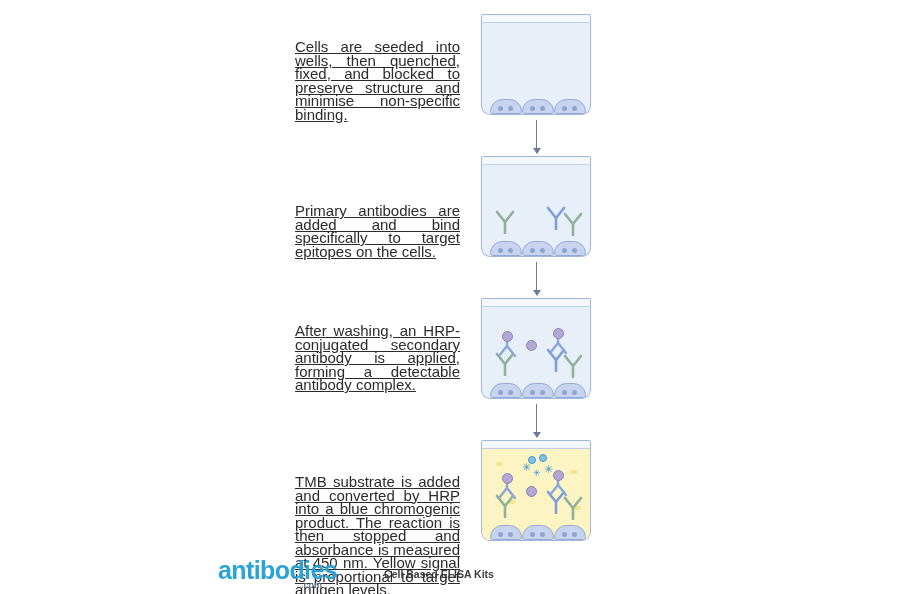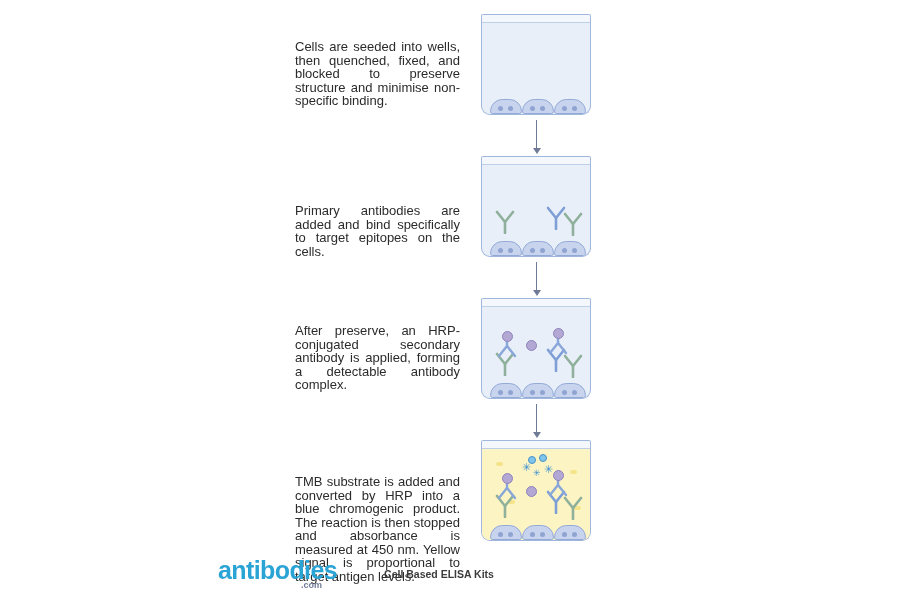--- a/index.html
+++ b/index.html
@@ -22,25 +22,26 @@
   .step {
     position: absolute;
     left: 0;
     width: 900px;
   }
 
   .step-text {
     position: absolute;
     left: 295px;
     width: 165px;
-    font-size: 13px;
+    font-size: 15px;
     line-height: 13.5px;
     color: #2b2b2b;
     text-align: justify;
     text-justify: inter-word;
+    text-decoration: underline;
   }
 
   .well-wrap {
     position: absolute;
     left: 481px;
     width: 110px;
   }
 
   
   .well {
@@ -274,21 +275,21 @@
       </div>
     </div>
   </div>
 
   <div class="arrow" style="top:262px;height:34px;">
     <div class="shaft" style="height:28px;"></div>
     <div class="head" style="top:28px;"></div>
   </div>
 
   <div class="step">
-    <div class="step-text" style="top:324px;">After preserve, an HRP-conjugated secondary antibody is applied, forming a detectable antibody complex.</div>
+    <div class="step-text" style="top:324px;">After washing, an HRP-conjugated secondary antibody is applied, forming a detectable antibody complex.</div>
     <div class="well-wrap" style="top:298px;">
       <div class="well" style="height:101px;">
         <div class="well-rim"></div>
         <div class="well-body"></div>
         <div class="cells">
           <div class="cell" style="left:8px;">
             <span class="nuc" style="left:7px;"></span>
             <span class="nuc" style="left:17px;"></span>
           </div>
           <div class="cell" style="left:40px;">

